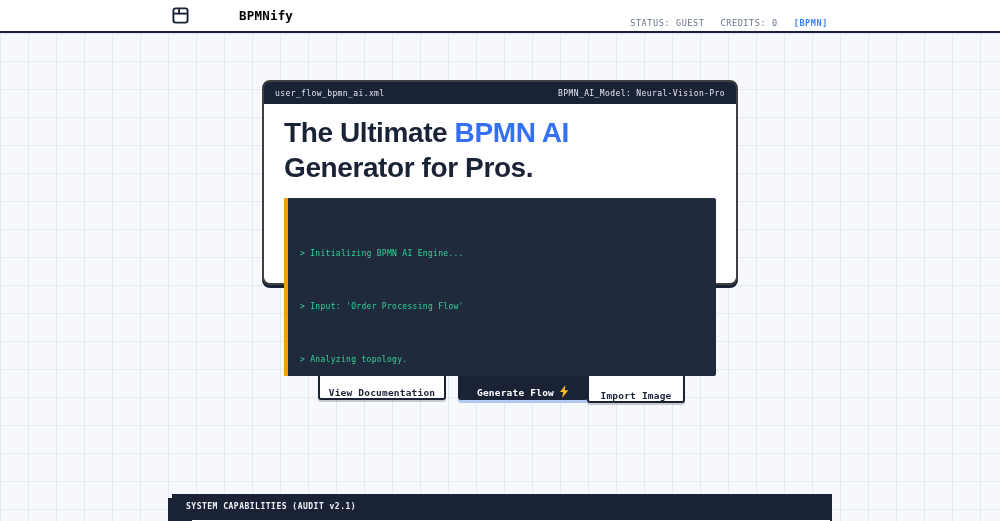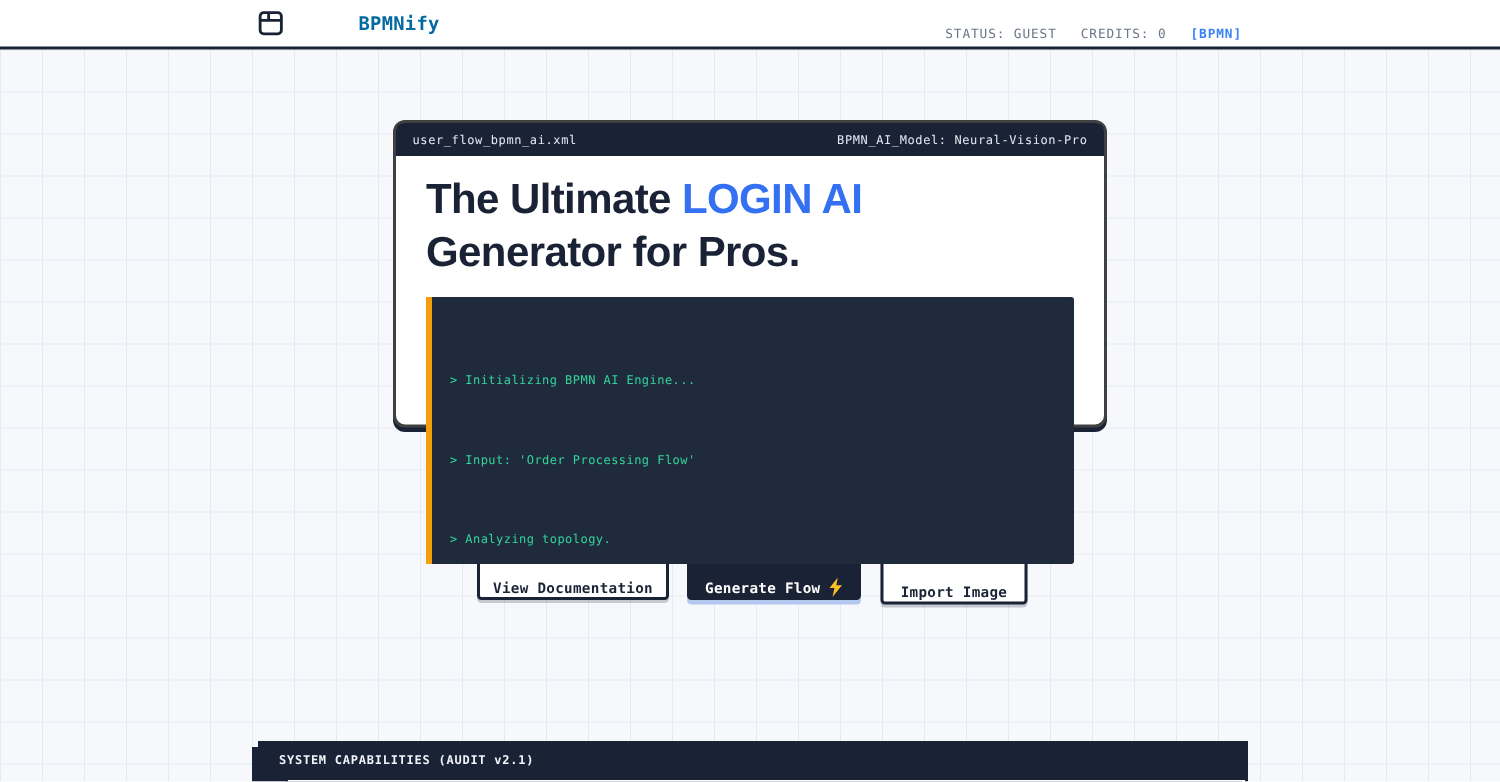--- a/index.html
+++ b/index.html
@@ -28,21 +28,21 @@
     margin: 0 172px;
     display: flex;
     align-items: center;
     justify-content: space-between;
   }
   .brand { display: flex; align-items: center; gap: 6px; cursor: pointer; }
   .brand-name {
     font-size: 12.5px;
     font-weight: bold;
     letter-spacing: 0.2px;
-    color: #0369a1;
+    color: #000000;
     padding-left: 44px;
   }
   .topbar-right {
     display: flex;
     align-items: center;
     gap: 16px;
     font-size: 8.5px;
     letter-spacing: 0.6px;
     color: #6b7687;
     margin-top: 15px;
@@ -129,21 +129,21 @@
     font-size: 9.5px;
     font-weight: bold;
     letter-spacing: 0.2px;
     box-shadow: 0 2px 0 0 rgba(26, 35, 54, 0.22);
     cursor: pointer;
     z-index: 3;
     padding: 0;
   }
   .btn-docs    { left: 318px; top: 369px; width: 128px; }
   .btn-generate{
-    left: 458px; top: 369px; width: 116px;
+    left: 458px; top: 369px; width: 130px;
     background: #1a2336;
     color: #ffffff;
     box-shadow: 0 3px 0 0 #b3c8ef;
   }
   .btn-import  { left: 587px; top: 372px; width: 98px; }
 
   
   .capabilities-bar {
     position: absolute;
     left: 172px; top: 494px;
@@ -193,21 +193,21 @@
     </div>
   </header>
 
   <div class="canvas"></div>
 
   <section class="hero-card">
     <div class="card-titlebar">
       <span>user_flow_bpmn_ai.xml</span>
       <span>BPMN_AI_Model: Neural-Vision-Pro</span>
     </div>
-    <h1 class="card-headline"><span>The Ultimate </span><span class="headline-accent">LOGIN AI</span><br><span>Generator for Pros.</span></h1>
+    <h1 class="card-headline"><span>The Ultimate </span><span class="headline-accent">BPMN AI</span><br><span>Generator for Pros.</span></h1>
     <div class="terminal">
       <div class="terminal-line">&gt; Initializing BPMN AI Engine...</div>
       <div class="terminal-line">&gt; Input: 'Order Processing Flow'</div>
       <div class="terminal-line">&gt; Analyzing topology.</div>
     </div>
   </section>
 
   <svg class="connector-svg" width="400" height="75" viewBox="0 0 400 75">
     <g stroke="#1a2336" stroke-width="1.6" fill="none">
       <line x1="200" y1="49" x2="200" y2="57"></line>

